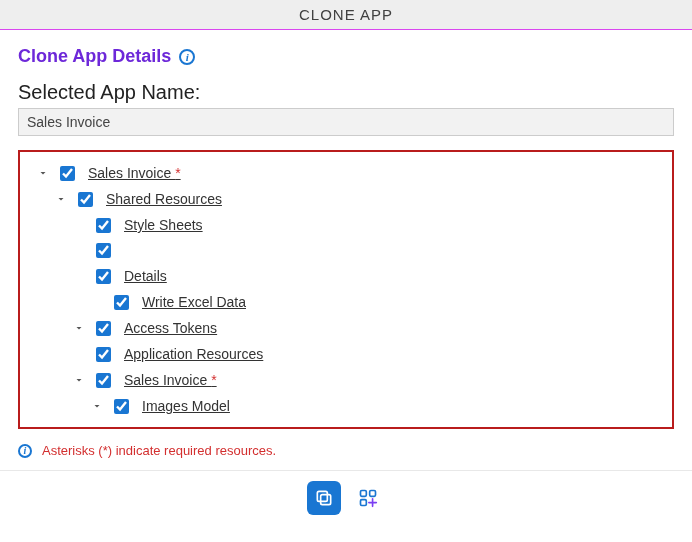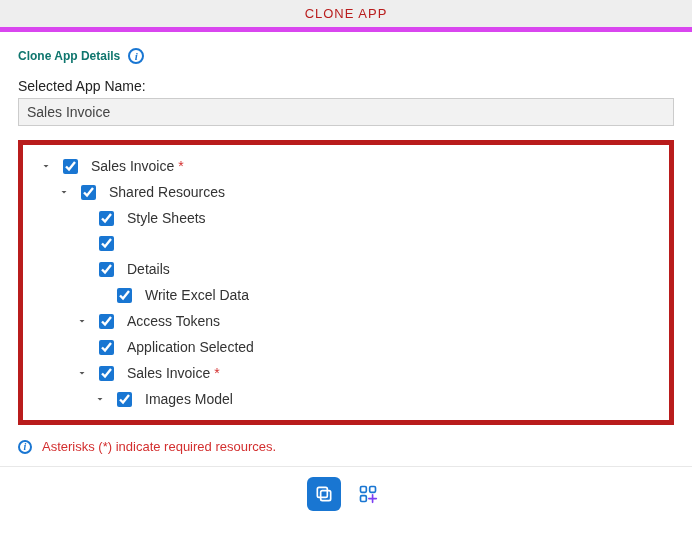--- a/index.html
+++ b/index.html
@@ -8,39 +8,39 @@
     font-family: -apple-system, BlinkMacSystemFont, "Segoe UI", Arial, sans-serif;
     font-size: 14px;
     color: #333;
     width: 692px;
     background: #fff;
   }
   .header-bar {
     background: #eeeeee;
     text-align: center;
     padding: 6px 0;
-    font-size: 13px;
+    font-size: 15px;
     letter-spacing: 1px;
-    color: #b91c1c;
-    border-bottom: 5px solid #d946ef;
+    color: #404040;
+    border-bottom: 1px solid #d946ef;
   }
   .content {
     padding: 16px 18px 6px 18px;
   }
   .title-row {
     display: flex;
     align-items: center;
     gap: 8px;
     margin-bottom: 14px;
   }
   .title-row h2 {
     margin: 0;
-    font-size: 12px;
+    font-size: 18px;
     font-weight: 600;
-    color: #0f766e;
+    color: #6d28d9;
   }
   .info-circle {
     width: 16px; height: 16px;
     border: 2px solid #1976d2;
     border-radius: 50%;
     display: inline-flex;
     align-items: center;
     justify-content: center;
     color: #1976d2;
     font-size: 11px;
@@ -52,35 +52,36 @@
     display: flex;
     gap: 12px;
     margin-bottom: 14px;
   }
   .field {
     flex: 1;
     display: flex;
     flex-direction: column;
   }
   .field label {
-    font-size: 14px;
+    font-size: 20px;
     color: #222;
     margin-bottom: 4px;
   }
   .req-star { color: #d32f2f; }
   .text-input {
     border: 1px solid #ccc;
     padding: 5px 8px;
     font-size: 14px;
     height: 28px;
   }
   .text-input.readonly { background: #f2f2f2; color: #444; }
   .tree-box {
-    border: 5px solid #b91c1c;
+    border: 2px solid #b91c1c;
     padding: 8px 10px 8px 10px;
+    text-decoration: underline;
   }
   .tree ul { list-style: none; margin: 0; padding: 0; }
   .tree li { padding: 2px 0; }
   .node-row {
     display: flex;
     align-items: center;
     gap: 6px;
     line-height: 22px;
   }
   .indent { display:inline-block; }
@@ -238,21 +239,21 @@
       </div>
         </li>
 
       <li>
           <div class="node-row">
         <span class="indent w2"></span>
         <span class="caret empty">
               <svg></svg>
             </span>
         <input type="checkbox" class="cb" checked="" style="">
-        <span class="node-label">Application Selected</span>
+        <span class="node-label">Application Resources</span>
       </div>
         </li>
 
 
       <li>
           <div class="node-row">
         <span class="indent w2"></span>
         <span class="caret">
               <svg viewBox="0 0 24 24">
                 <path d="M7 10l5 5 5-5z" fill="#555"></path>

